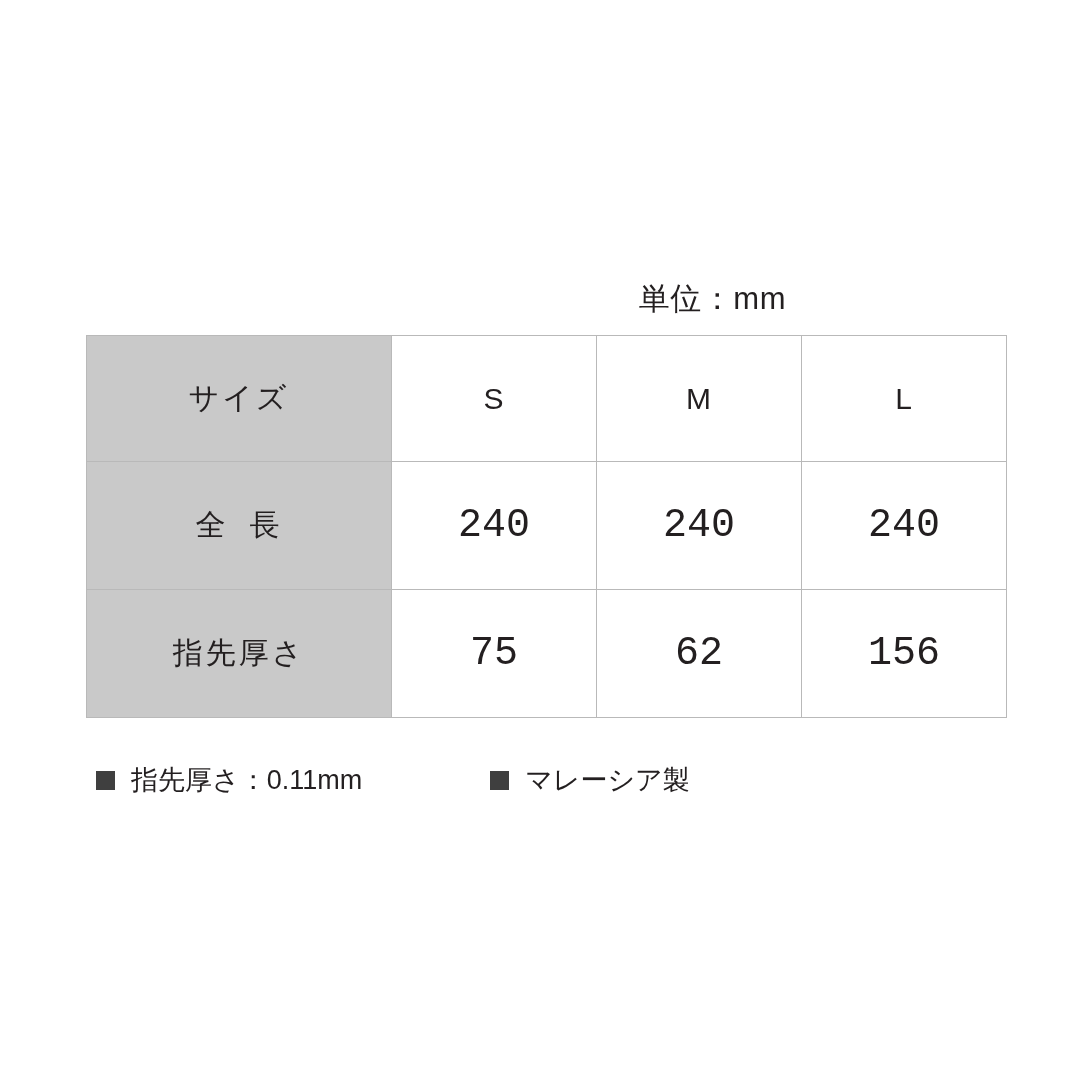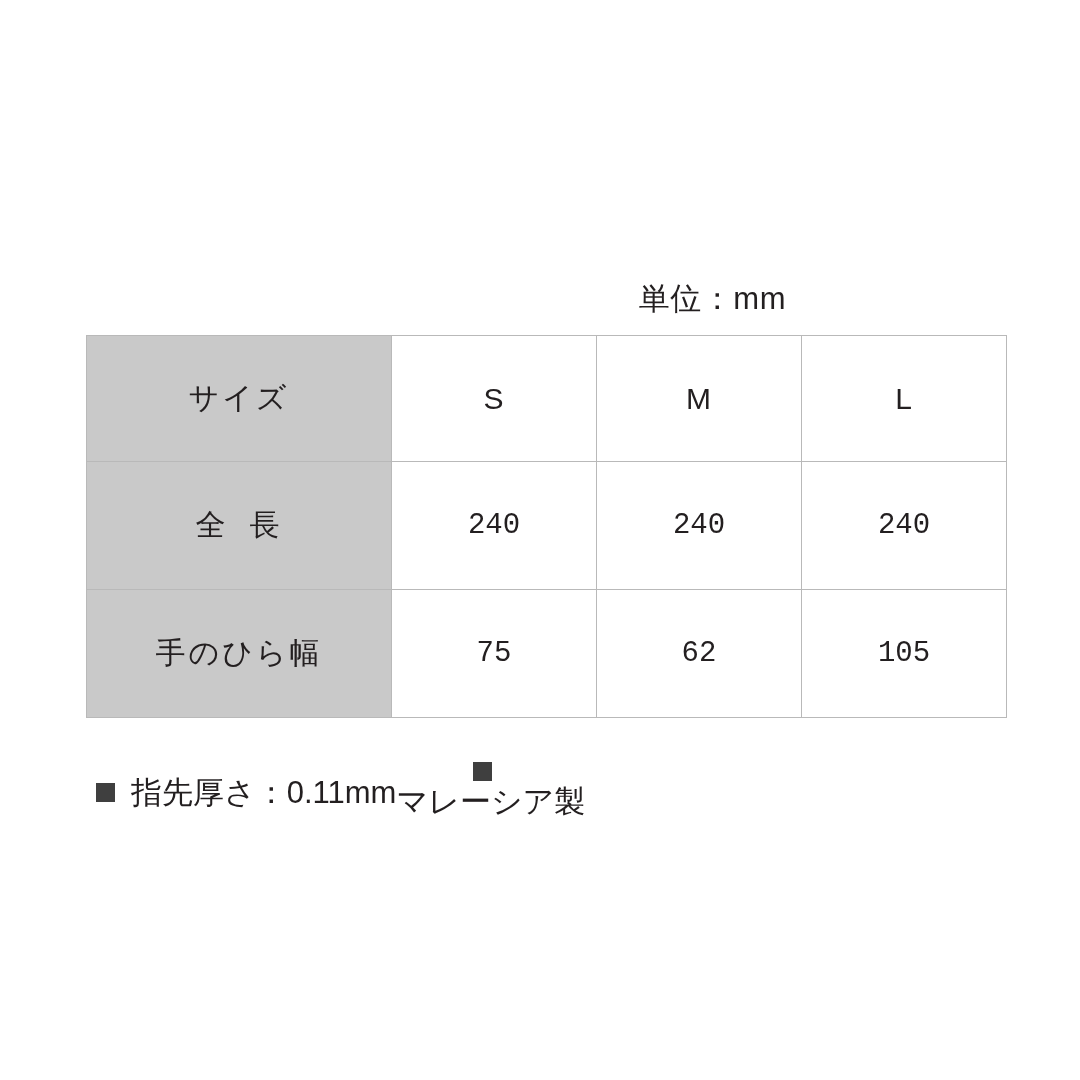--- a/index.html
+++ b/index.html
@@ -46,21 +46,21 @@
   }
   .spec-table .col-label {
     width: 302px;
     background: #c9c9c9;
     font-size: 30px;
     letter-spacing: 3px;
   }
   .spec-table .col-val {
     width: 202px;
     background: #ffffff;
-    font-size: 29px;
+    font-size: 40px;
   }
   .spec-table tr.header-row td {
     height: 123px;
   }
   .spec-table tr.data-row td {
     height: 125px;
     font-family: Liberation Mono, monospace;
   }
   .spec-table tr.header-row .col-val {
     font-size: 30px;
@@ -69,26 +69,26 @@
   .notes {
     position: absolute;
     left: 96px;
     top: 762px;
     display: flex;
     align-items: center;
   }
   .note {
     display: flex;
     align-items: center;
-    font-size: 31px;
+    font-size: 27px;
     color: #231f20;
     white-space: nowrap;
   }
   .note + .note {
-    flex-direction: column;
+    margin-left: 128px;
   }
   .bullet {
     display: inline-block;
     width: 19px;
     height: 19px;
     background: #3f3f3f;
     margin-right: 16px;
     flex: none;
   }
 </style>
@@ -107,24 +107,24 @@
         <td class="col-val">M</td>
         <td class="col-val">L</td>
       </tr>
       <tr class="data-row">
         <td class="col-label">全 長</td>
         <td class="col-val">240</td>
         <td class="col-val">240</td>
         <td class="col-val">240</td>
       </tr>
       <tr class="data-row">
-        <td class="col-label">手のひら幅</td>
+        <td class="col-label">指先厚さ</td>
         <td class="col-val">75</td>
         <td class="col-val">62</td>
-        <td class="col-val">105</td>
+        <td class="col-val">156</td>
       </tr>
     </tbody>
   </table>
 
   <div class="notes">
     <div class="note">
       <span class="bullet"></span>
       <span>指先厚さ：0.11mm</span>
     </div>
     <div class="note">

